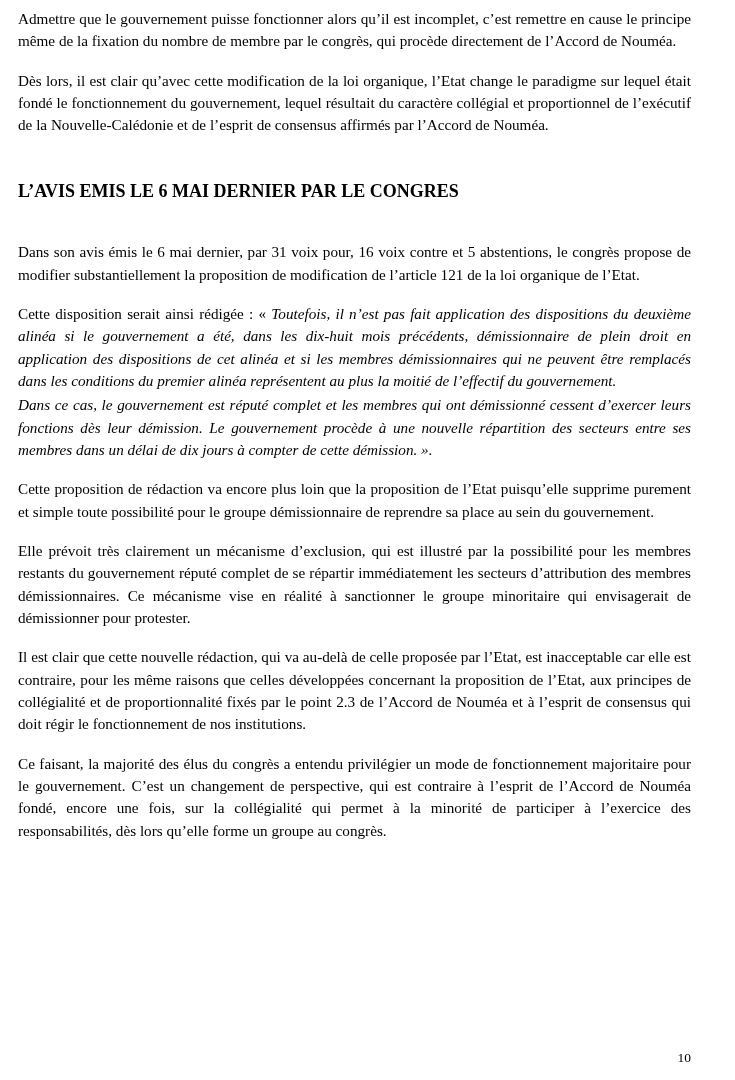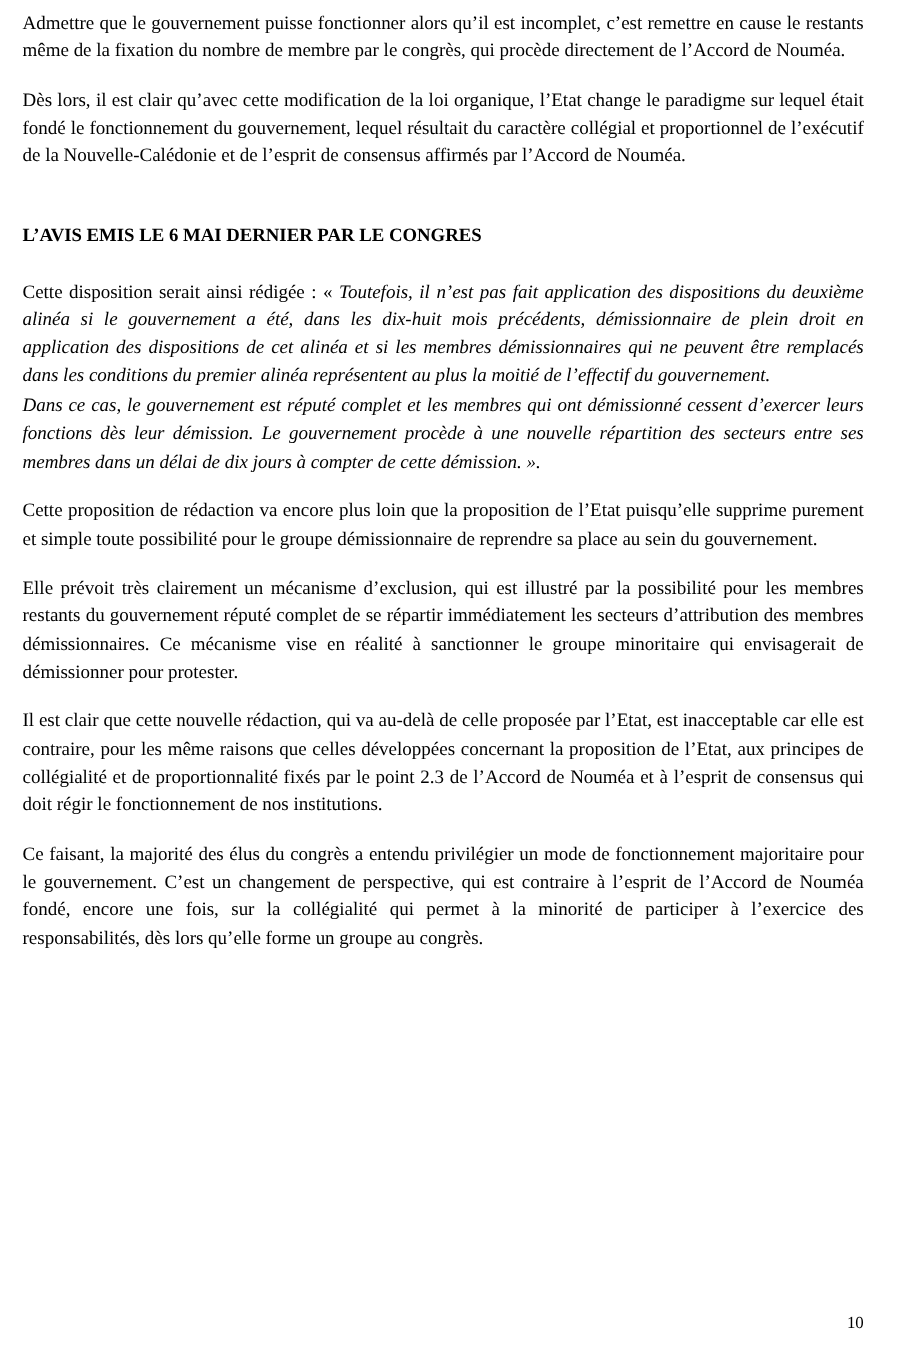--- a/index.html
+++ b/index.html
@@ -32,24 +32,24 @@
     hyphens: none;
   }
   .para {
     margin-bottom: 17px;
   }
   .para-tight {
     margin-bottom: 2px;
   }
   .heading {
     font-weight: bold;
-    font-size: 15px;
+    font-size: 18px;
     line-height: 1.47;
     text-align: left;
-    margin: 0 0 11px 0;
+    margin: 0 0 25px 0;
   }
   .spacer-big {
     height: 24px;
   }
   .spacer-mid {
     height: 12px;
   }
   .quote {
     font-style: italic;
   }
@@ -61,30 +61,31 @@
     font-family: "Liberation Serif", "DejaVu Serif", serif;
     margin-top: 40px;
   }
 </style>
 </head>
 <body>
 
 <div class="page">
   <div class="content">
 
-    <p class="para">Admettre que le gouvernement puisse fonctionner alors qu’il est incomplet, c’est remettre en cause le restants même de la fixation du nombre de membre par le congrès, qui procède directement de l’Accord de Nouméa.</p>
+    <p class="para">Admettre que le gouvernement puisse fonctionner alors qu’il est incomplet, c’est remettre en cause le principe même de la fixation du nombre de membre par le congrès, qui procède directement de l’Accord de Nouméa.</p>
 
     <p class="para">Dès lors, il est clair qu’avec cette modification de la loi organique, l’Etat change le paradigme sur lequel était fondé le fonctionnement du gouvernement, lequel résultait du caractère collégial et proportionnel de l’exécutif de la Nouvelle-Calédonie et de l’esprit de consensus affirmés par l’Accord de Nouméa.</p>
 
     <div class="spacer-big"></div>
 
     <p class="heading">L’AVIS EMIS LE 6 MAI DERNIER PAR LE CONGRES</p>
 
     <div class="spacer-mid"></div>
 
+    <p class="para">Dans son avis émis le 6 mai dernier, par 31 voix pour, 16 voix contre et 5 abstentions, le congrès propose de modifier substantiellement la proposition de modification de l’article 121 de la loi organique de l’Etat.</p>
 
     <p class="para-tight"><span>Cette disposition serait ainsi rédigée : « </span><span class="quote">Toutefois, il n’est pas fait application des dispositions du deuxième alinéa si le gouvernement a été, dans les dix-huit mois précédents, démissionnaire de plein droit en application des dispositions de cet alinéa et si les membres démissionnaires qui ne peuvent être remplacés dans les conditions du premier alinéa représentent au plus la moitié de l’effectif du gouvernement.</span></p>
 
     <p class="para"><span class="quote">Dans ce cas, le gouvernement est réputé complet et les membres qui ont démissionné cessent d’exercer leurs fonctions dès leur démission. Le gouvernement procède à une nouvelle répartition des secteurs entre ses membres dans un délai de dix jours à compter de cette démission.</span><span class="quote"> ».</span></p>
 
     <p class="para">Cette proposition de rédaction va encore plus loin que la proposition de l’Etat puisqu’elle supprime purement et simple toute possibilité pour le groupe démissionnaire de reprendre sa place au sein du gouvernement.</p>
 
     <p class="para">Elle prévoit très clairement un mécanisme d’exclusion, qui est illustré par la possibilité pour les membres restants du gouvernement réputé complet de se répartir immédiatement les secteurs d’attribution des membres démissionnaires. Ce mécanisme vise en réalité à sanctionner le groupe minoritaire qui envisagerait de démissionner pour protester.</p>
 
     <p class="para">Il est clair que cette nouvelle rédaction, qui va au-delà de celle proposée par l’Etat, est inacceptable car elle est contraire, pour les même raisons que celles développées concernant la proposition de l’Etat, aux principes de collégialité et de proportionnalité fixés par le point 2.3 de l’Accord de Nouméa et à l’esprit de consensus qui doit régir le fonctionnement de nos institutions.</p>

